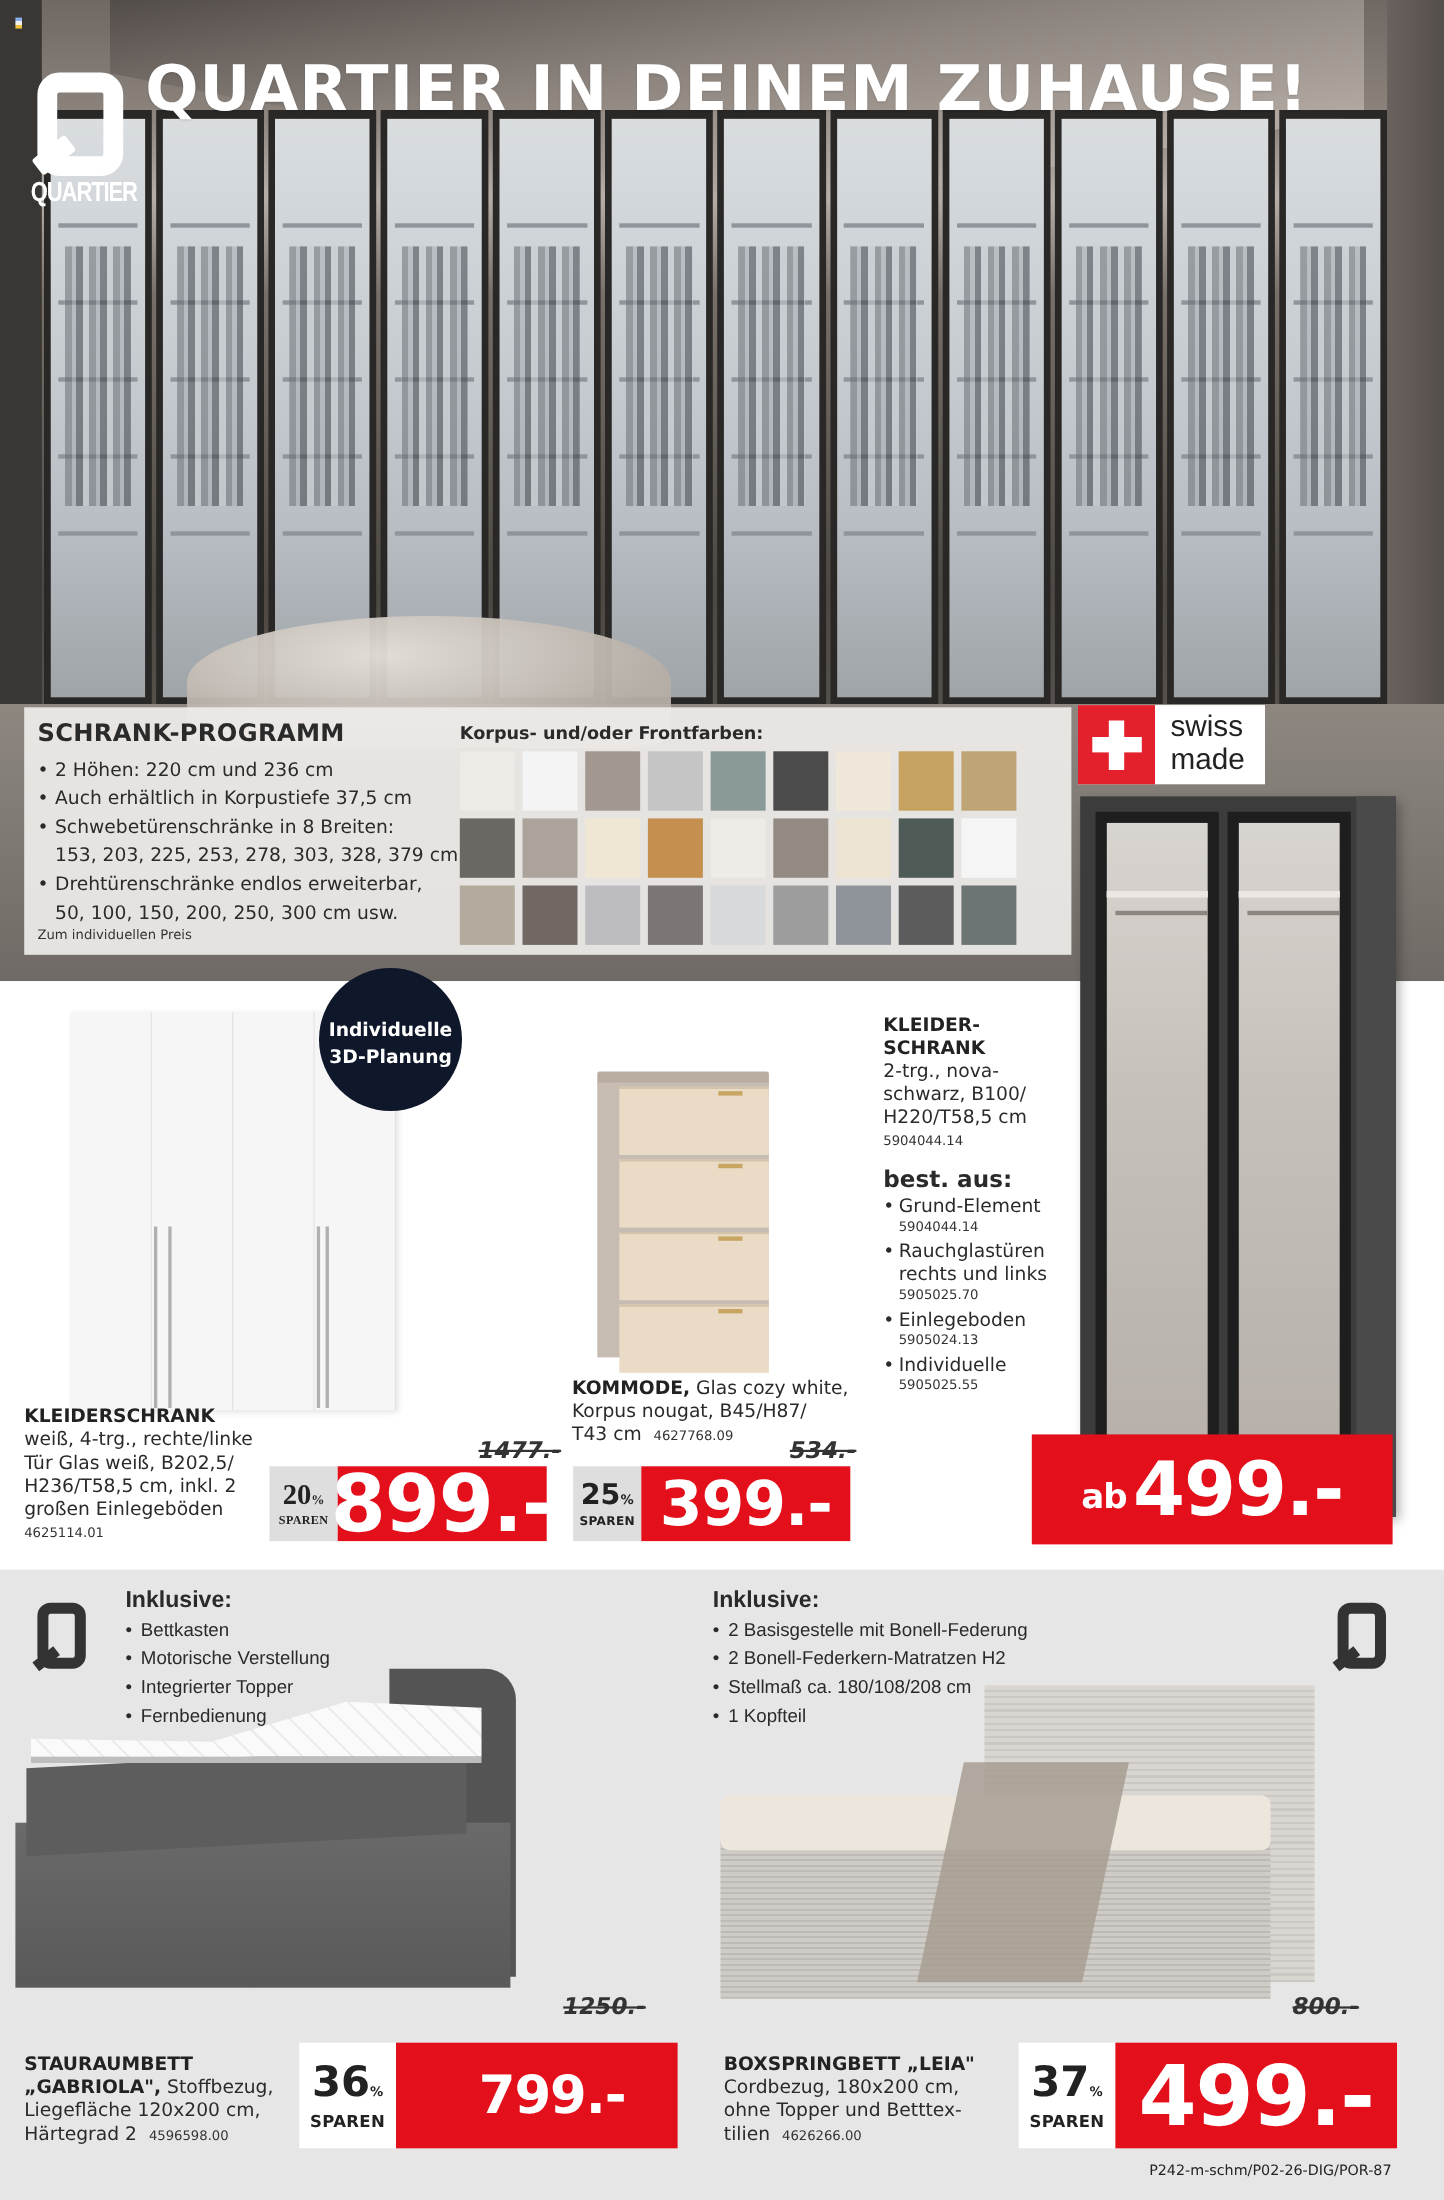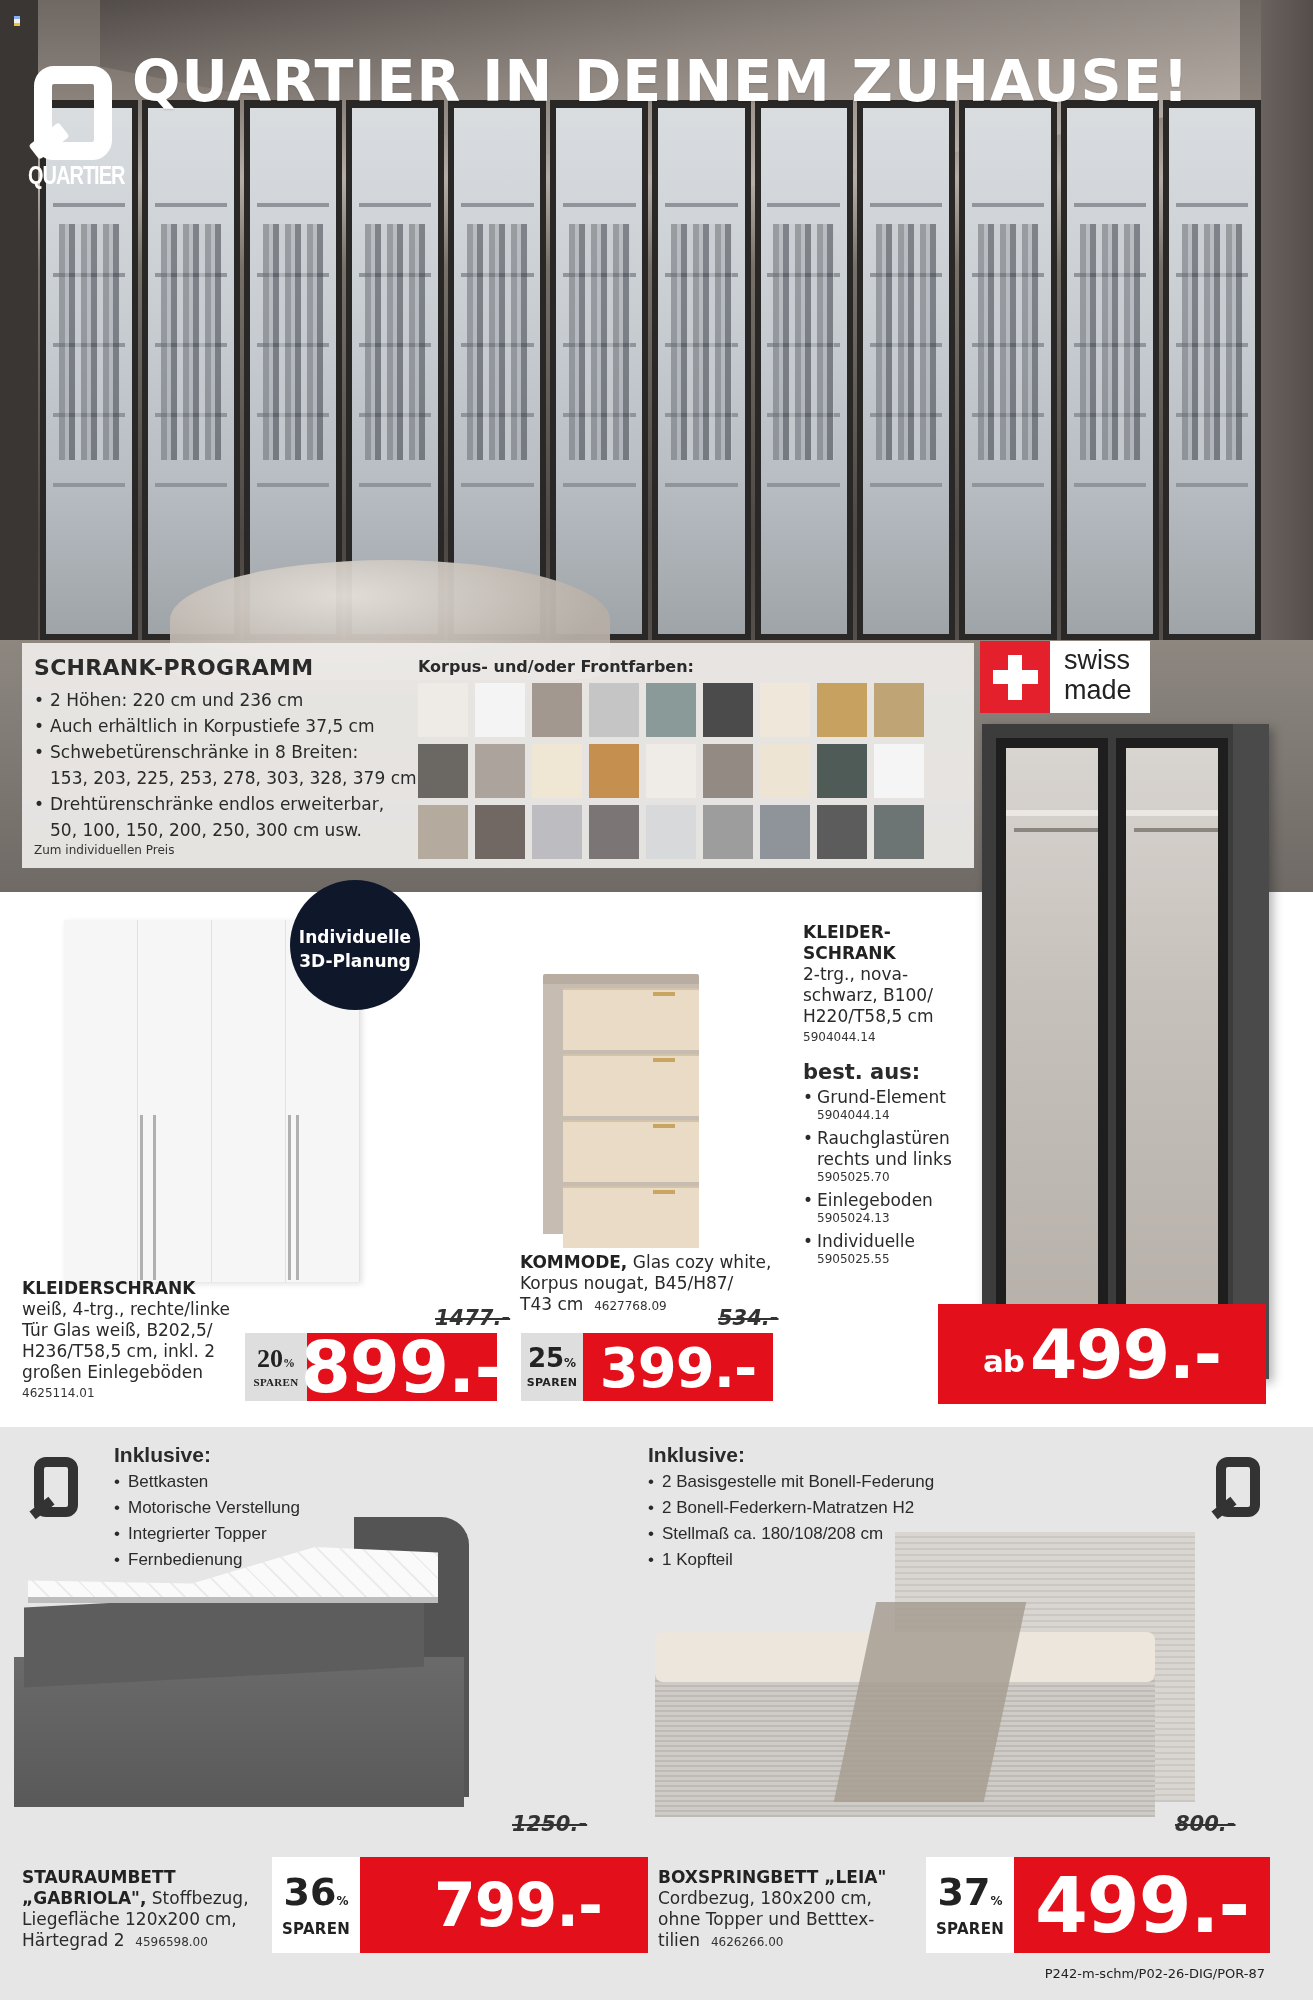--- a/index.html
+++ b/index.html
@@ -328,21 +328,21 @@
     <div><span class="prod-title">„GABRIOLA",</span><span> Stoffbezug,</span></div>
     <div>Liegefläche 120x200 cm,</div>
     <div><span>Härtegrad 2</span>&nbsp;&nbsp;<span class="sku">4596598.00</span></div>
   </div>
   <div class="old-price" style="left:512px; top:385px;">1250.-</div>
   <div class="price-block" style="left:272px; top:430px; height:96px;">
     <div class="save-box" style="width:88px; background:#fff;">
       <div class="pct" style="font-size:38px; line-height:38px;"><span>36</span><small>%</small></div>
       <div class="lbl" style="font-size:15px;">SPAREN</div>
     </div>
-    <div class="red-price" style="width:288px; font-size:60px;padding-left:28px;">799.-</div>
+    <div class="red-price" style="width:256px; font-size:48px;padding-left:28px;">799.-</div>
   </div>
 
   <div class="bed-text" style="left:658px; top:440px;">
     <div class="prod-title">BOXSPRINGBETT „LEIA"</div>
     <div>Cordbezug, 180x200 cm,</div>
     <div>ohne Topper und Betttex-</div>
     <div><span>tilien</span>&nbsp;&nbsp;<span class="sku">4626266.00</span></div>
   </div>
   <div class="old-price" style="left:1175px; top:385px;text-align:center;">800.-</div>
   <div class="price-block" style="left:926px; top:430px; height:96px;">

